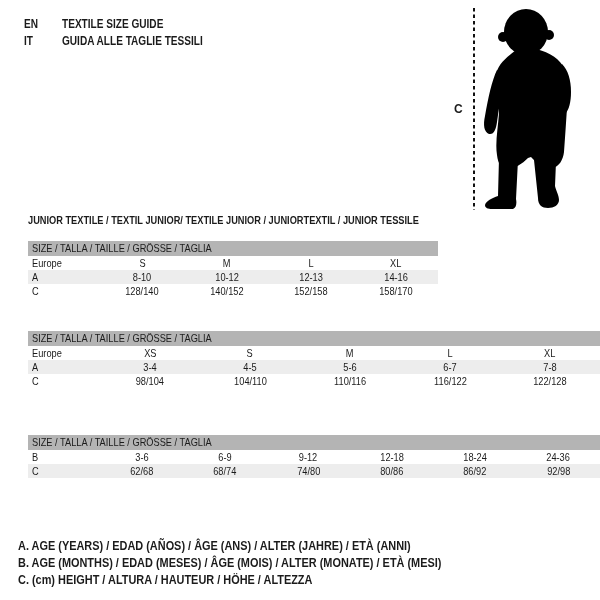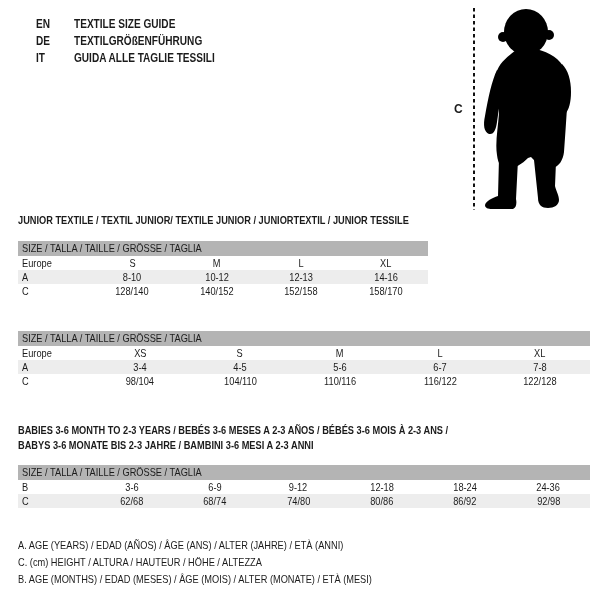--- a/index.html
+++ b/index.html
@@ -7,64 +7,60 @@
     width:600px;height:600px;position:relative;background:#fff;overflow:hidden;
     font-family:"Liberation Sans","DejaVu Sans",sans-serif;
     color:var(--ink,#1b1b1b);
     -webkit-font-smoothing:antialiased;
   }
   
   .sq{display:inline-block;transform:scaleX(.84);transform-origin:0 50%;white-space:nowrap;}
   .sqc{transform-origin:50% 50%;}
 
   
-  .lang-block{position:absolute;left:36px;top:16px;font-size:12px;font-weight:bold;}
+  .lang-block{position:absolute;left:24px;top:16px;font-size:12px;font-weight:bold;}
   .lrow{height:17px;line-height:17px;display:flex;}
   .lcode{width:38px;flex:0 0 38px;}
 
   
   .figure{position:absolute;left:452px;top:6px;width:142px;height:208px;}
   .c-label{position:absolute;left:2px;top:96px;font-size:12px;font-weight:bold;}
   .dash-line{position:absolute;left:20px;top:2px;}
   .baby{position:absolute;left:30px;top:2px;}
 
   
-  .sec{position:absolute;left:18px;}
+  .sec{position:absolute;left:28px;}
   .sec1{top:213px;width:410px;}
   .sec2{top:319px;width:572px;}
   .sec3{top:423px;width:572px;}
   .sec-title{font-size:11px;font-weight:bold;line-height:14px;white-space:nowrap;}
   .sec3 .sec-title{line-height:15px;}
   .sub{font-size:8px;vertical-align:-2px;}
   .tblwrap{margin-top:14px;}
   .sec2 .tblwrap,.sec3 .tblwrap{margin-top:12px;}
   .size-header{
     height:15px;line-height:15px;background:var(--header-bg,#b4b4b4);
     padding-left:4px;font-size:11px;
   }
   table{width:100%;border-collapse:collapse;table-layout:fixed;}
   td{height:14px;padding:0;font-size:11px;text-align:center;vertical-align:middle;}
   td:first-child{text-align:left;padding-left:4px;}
   tr.alt{background:var(--alt-bg,#ededed);}
 
   
-  .footnotes{position:absolute;left:18px;top:537px;font-size:11px;font-weight:normal;}
+  .footnotes{position:absolute;left:18px;top:537px;font-size:13px;font-weight:bold;}
   .fline{height:17px;line-height:17px;white-space:nowrap;}
 </style>
 </head>
 <body style="--header-bg: #b4b4b4; --alt-bg: #ededed; --ink: #1b1b1b;">
 
 <div class="lang-block">
   <div class="lrow">
     <span class="lcode"><span class="sq">EN</span></span>
     <span><span class="sq">TEXTILE SIZE GUIDE</span></span>
-  </div>
-  <div class="lrow">
-    <span class="lcode"><span class="sq">DE</span></span>
-    <span><span class="sq">TEXTILGRÖßENFÜHRUNG</span></span>
   </div>
   <div class="lrow">
     <span class="lcode"><span class="sq">IT</span></span>
     <span><span class="sq">GUIDA ALLE TAGLIE TESSILI</span></span>
   </div>
 </div>
 
 <div class="figure">
   <span class="c-label">C</span>
   <svg class="dash-line" width="4" height="202" aria-hidden="true">
@@ -177,24 +173,20 @@
             <td><span class="sq sqc">110/116</span></td>
             <td><span class="sq sqc">116/122</span></td>
             <td><span class="sq sqc">122/128</span></td>
           </tr>
         </tbody>
     </table>
   </div>
 </div>
 
 <div class="sec sec3">
-  <div class="sec-title">
-    <div><span class="sq">BABIES 3-6 MONTH TO 2-3 YEARS / BEBÉS 3-6 MESES A 2-3 AÑOS / BÉBÉS 3-6 MOIS À 2-3 ANS /</span></div>
-    <div><span class="sq">BABYS 3-6 MONATE BIS 2-3 JAHRE / BAMBINI 3-6 MESI A 2-3 ANNI</span></div>
-  </div>
   <div class="tblwrap">
     <div class="size-header">
       <span class="sq">SIZE / TALLA / TAILLE / GRÖSSE / TAGLIA</span>
     </div>
     <table>
       <colgroup>
           <col style="width: 72px;">
           <col>
           <col>
           <col>
@@ -221,15 +213,15 @@
             <td><span class="sq sqc">86/92</span></td>
             <td><span class="sq sqc">92/98</span></td>
           </tr>
         </tbody>
     </table>
   </div>
 </div>
 
 <div class="footnotes">
   <div class="fline"><span class="sq">A. AGE (YEARS) / EDAD (AÑOS) / ÂGE (ANS) / ALTER (JAHRE) / ETÀ (ANNI)</span></div>
+  <div class="fline"><span class="sq">B. AGE (MONTHS) / EDAD (MESES) / ÂGE (MOIS) / ALTER (MONATE) / ETÀ (MESI)</span></div>
   <div class="fline"><span class="sq">C. (cm) HEIGHT / ALTURA / HAUTEUR / HÖHE / ALTEZZA</span></div>
-  <div class="fline"><span class="sq">B. AGE (MONTHS) / EDAD (MESES) / ÂGE (MOIS) / ALTER (MONATE) / ETÀ (MESI)</span></div>
 </div>
 
 </body></html>

